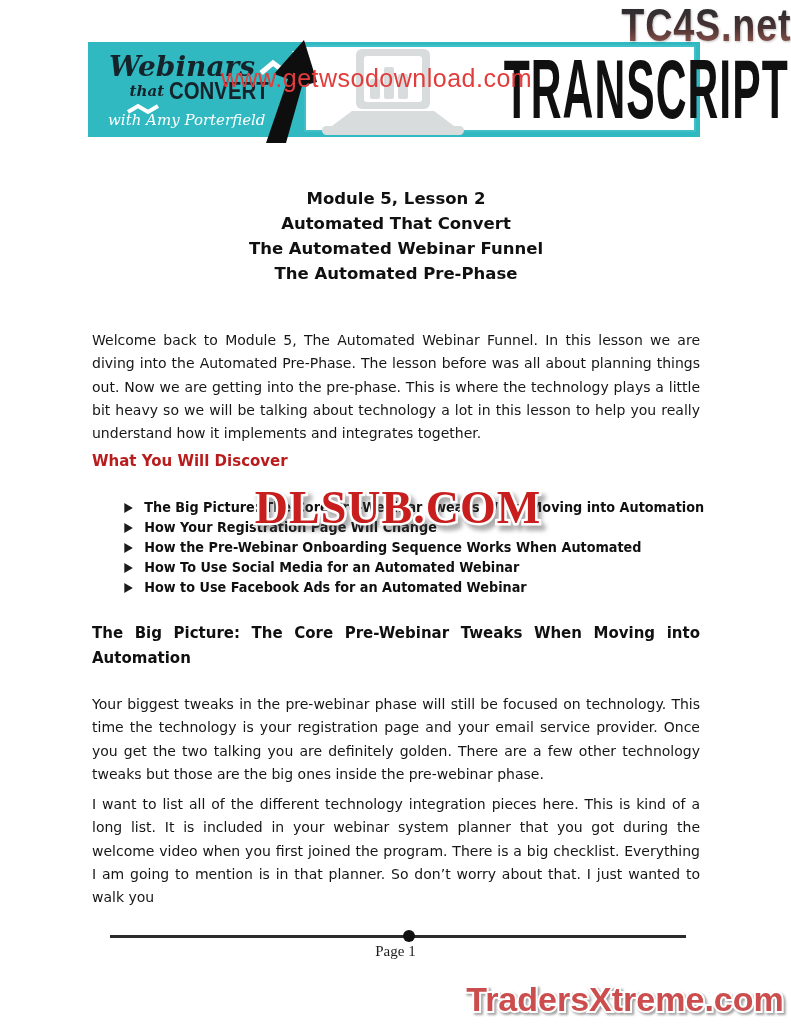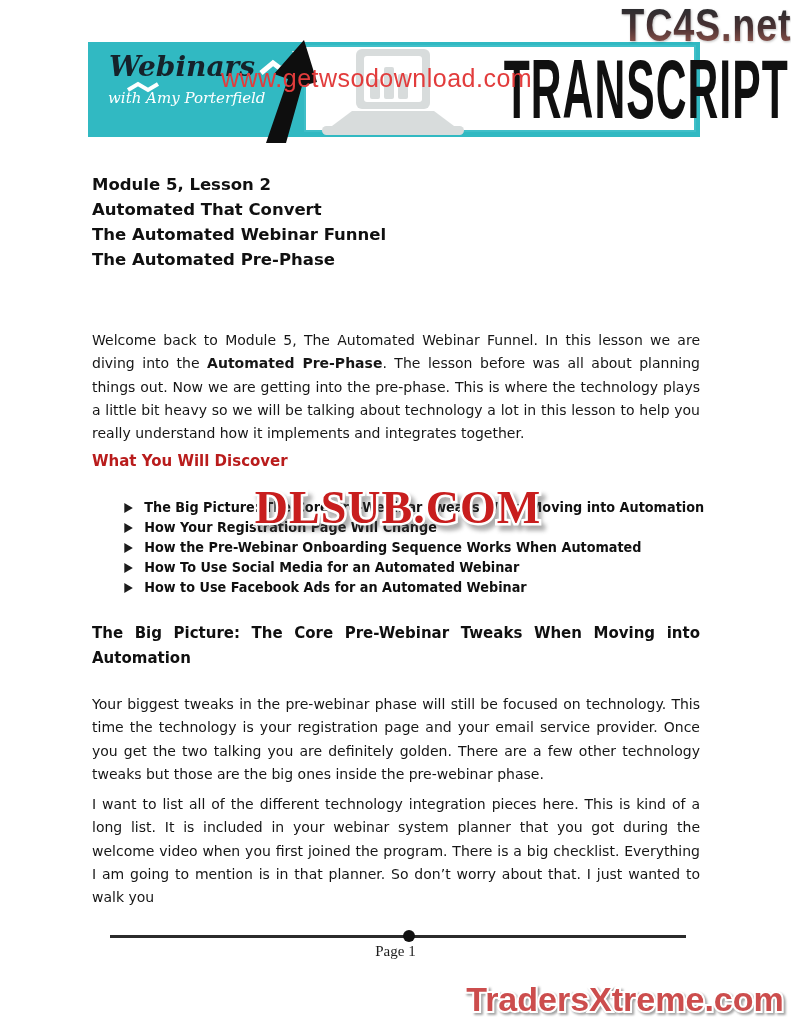--- a/index.html
+++ b/index.html
@@ -31,26 +31,26 @@
                font:700 italic 28px "DejaVu Serif", serif; }
   .logo-row1 svg { margin-bottom:6px; }
   .logo-row2 { display:flex; align-items:center; justify-content:center; gap:5px; margin-top:-6px; }
   .logo-that { font:700 italic 15px "DejaVu Serif", serif; }
   .logo-convert { font:700 24px "Liberation Sans", sans-serif; letter-spacing:0;
                   transform:scaleX(.85); transform-origin:left center; }
   .logo-row2b { display:flex; justify-content:flex-start; margin:-2px 0 0 18px; }
   .logo-row3 { font:400 italic 15px "DejaVu Serif", serif; color:#ffffff; margin-top:-4px; }
 
   
-  .doc-title { position:absolute; left:92px; top:172px; width:608px; text-align:left;
+  .doc-title { position:absolute; left:92px; top:186px; width:608px; text-align:center;
                font:700 16.5px/25px "DejaVu Sans", sans-serif; color:#101010; }
   .para { position:absolute; left:92px; width:608px; text-align:justify;
           font:400 14px/23.3px "DejaVu Sans", sans-serif; color:#161616; }
   #p1 { top:329px; } #p2 { top:693px; } #p3 { top:793px; }
-  .para b { font-weight:700; }
+  .para b { font-weight:400; }
 
   .h-discover { position:absolute; left:92px; top:452px;
                 font:700 15px "DejaVu Sans", sans-serif; color:#b91c1c; }
 
   .discover { position:absolute; left:92px; top:498px; width:660px; list-style:none;
               font:700 13.5px/19.9px "DejaVu Sans", sans-serif; color:#101010;
               transform:scaleX(.95); transform-origin:left top; white-space:nowrap; }
   .discover li { display:flex; align-items:center; padding-left:34px; }
   .tri-bullet { width:0; height:0; border-left:9px solid #1c1c1c;
                 border-top:5px solid transparent; border-bottom:5px solid transparent;
@@ -83,20 +83,24 @@
 
   <div class="banner">
 
     <div class="logo">
       <div class="logo-row1">
         <span>Webinars</span>
         <svg width="48" height="26" viewBox="0 0 48 26">
           <polyline points="2,22 14,12 22,18 38,6" fill="none" stroke="#ffffff" stroke-width="5"></polyline>
           <polygon points="33,0 48,2 42,14" fill="#ffffff"></polygon>
         </svg>
+      </div>
+      <div class="logo-row2">
+        <span class="logo-that">that</span>
+        <span class="logo-convert">CONVERT</span>
       </div>
       <div class="logo-row2b">
         <svg width="40" height="12" viewBox="0 0 40 12">
           <polyline points="2,9 12,3 22,9 32,3" fill="none" stroke="#ffffff" stroke-width="4"></polyline>
         </svg>
       </div>
       <div class="logo-row3">with Amy Porterfield</div>
     </div>
 
     <div class="panel">

